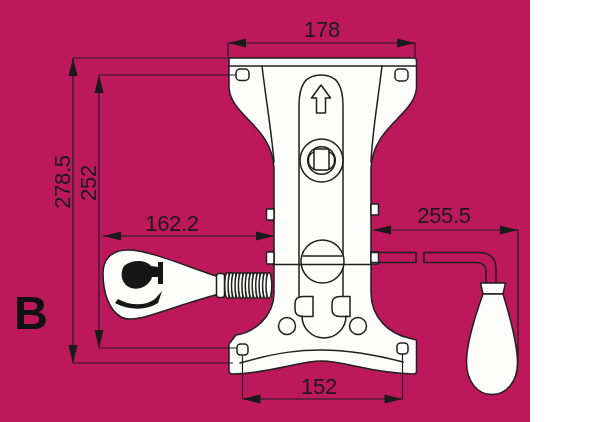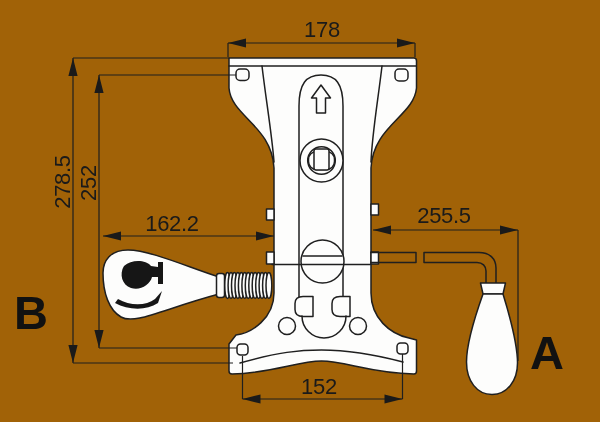--- a/index.html
+++ b/index.html
@@ -1,16 +1,16 @@
 <!DOCTYPE html>
 <html><head>
 <meta charset="utf-8">
 <style>
   html,body{margin:0;padding:0;background:#ffffff;}
-  .page{width:600px;height:422px;position:relative;background:#a16207;overflow:hidden;}
+  .page{width:530px;height:422px;position:relative;background:#be185d;overflow:hidden;}
   svg{display:block;}
   .dim-text{
     font-family:"Liberation Sans","DejaVu Sans",sans-serif;
     font-size:22px;
     letter-spacing:-0.3px;
     fill:#1a1a1a;
   }
   .big-letter{
     font-family:"Liberation Sans","DejaVu Sans",sans-serif;
     font-size:47px;

